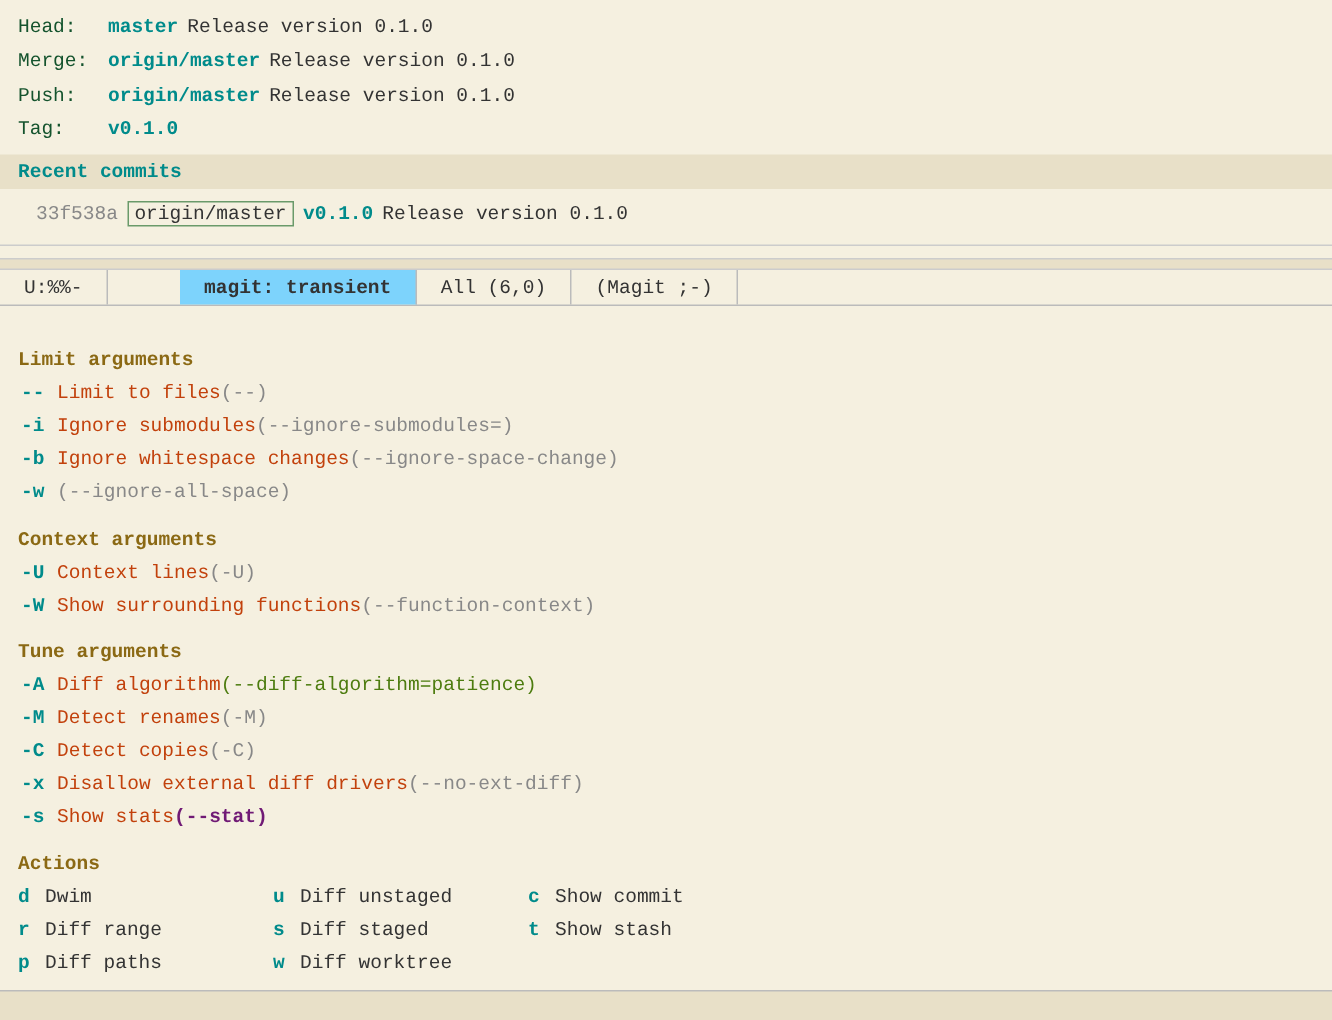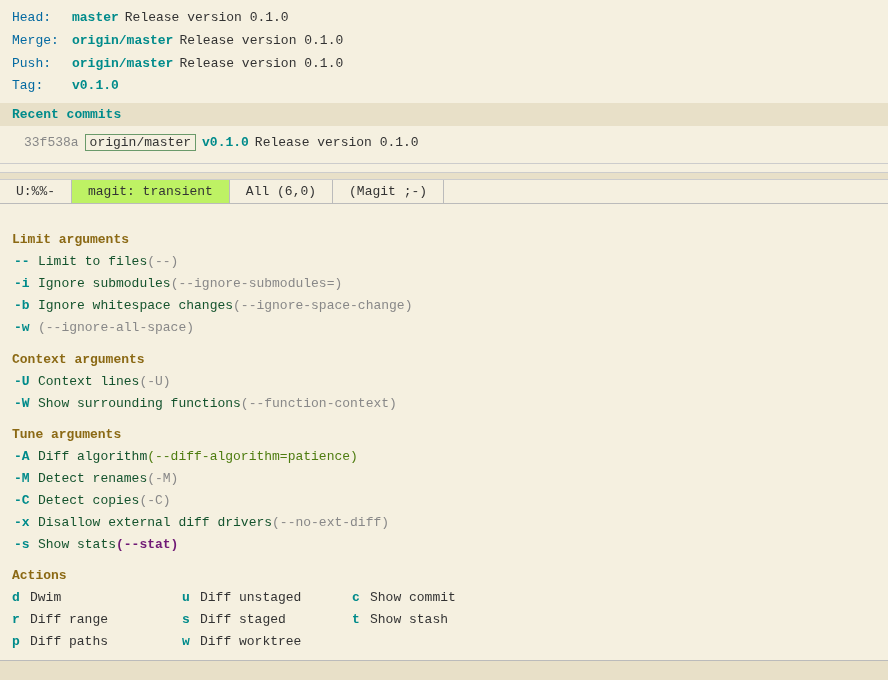--- a/index.html
+++ b/index.html
@@ -25,21 +25,21 @@
     }
 
     .meta-row {
       display: flex;
       align-items: baseline;
       margin-bottom: 2px;
       line-height: 1.6;
     }
 
     .meta-label {
-      color: #0369a1;
+      color: #14532d;
       width: 60px;
       flex-shrink: 0;
     }
 
     .branch-name {
       color: #008b8b;
       font-weight: bold;
     }
 
     .tag-name {
@@ -110,22 +110,23 @@
     .tab {
       padding: 4px 16px;
       color: #333;
       cursor: pointer;
       font-family: 'Courier New', Courier, monospace;
       font-size: 13px;
       border-right: 1px solid #bbb;
     }
 
     .tab.active {
-      background: #bef264;
-      font-weight: normal;
+      background: #7dd3fc;
+      font-weight: bold;
+      margin-left: 48px;
     }
 
     .content-area {
       background: #f5f0e0;
       padding: 8px 12px;
       overflow-y: auto;
       height: calc(680px - 200px);
     }
 
     .section-header {
@@ -143,21 +144,21 @@
     }
 
     .arg-key {
       color: #008b8b;
       font-weight: bold;
       margin-right: 4px;
       min-width: 20px;
     }
 
     .arg-desc {
-      color: #14532d;
+      color: #c2410c;
     }
 
     .arg-flag {
       color: #888;
     }
 
     .arg-flag-bold {
       color: #888;
       font-weight: bold;
     }

